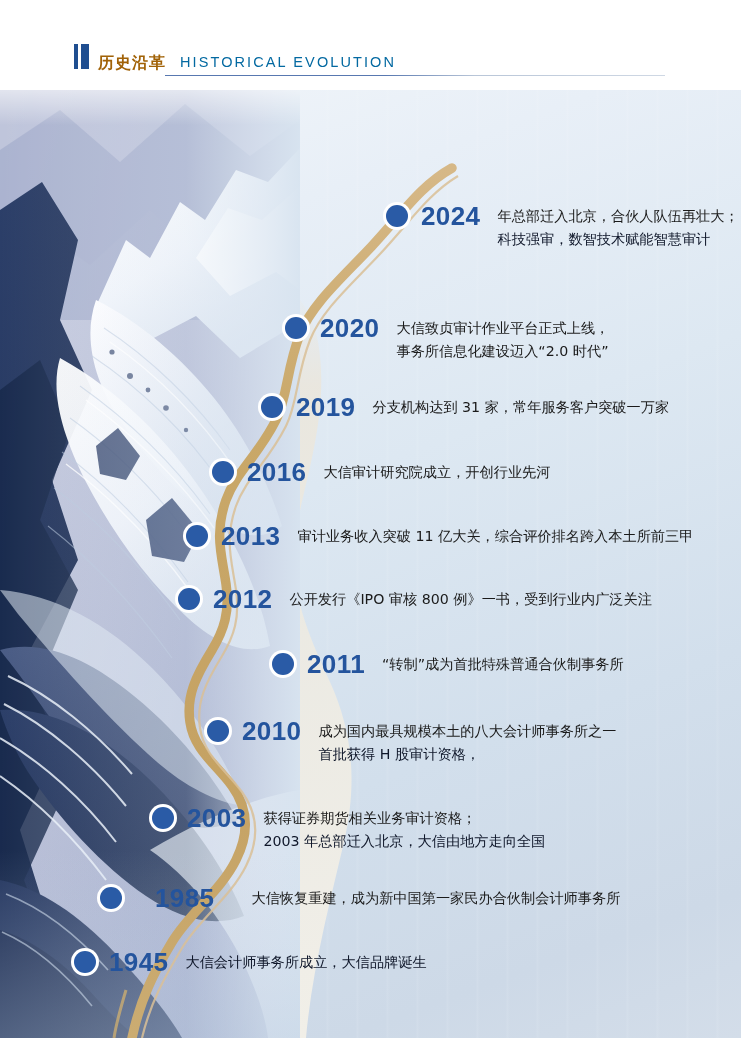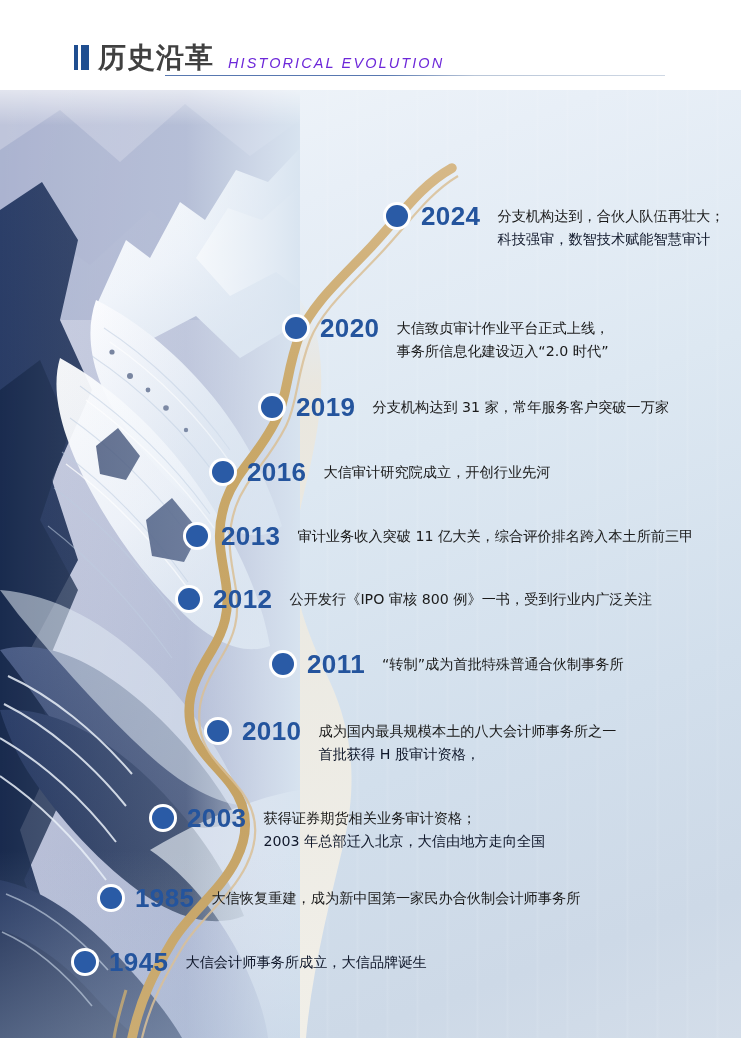--- a/index.html
+++ b/index.html
@@ -48,37 +48,36 @@
     width: 4px;
     height: 25px;
     background: #1f4e90;
   }
   .bar-thick {
     width: 8px;
     height: 25px;
     background: #1f4e90;
   }
   .title-cn {
-    font-size: 28px;
+    font-size: 16px;
     font-weight: bold;
-    color: #404040;
+    color: #a16207;
     letter-spacing: 1px;
     line-height: 1;
     margin-bottom: 1px;
     font-family: "Liberation Sans", "DejaVu Sans", sans-serif;
   }
   .title-en {
     font-size: 14.5px;
-    color: #6d28d9;
+    color: #0369a1;
     letter-spacing: 2.1px;
     margin-left: 14px;
     margin-bottom: 3px;
     line-height: 1;
     white-space: nowrap;
-    font-style: italic;
   }
   .header-rule {
     position: absolute;
     left: 165px;
     top: 75px;
     width: 500px;
     height: 1.4px;
     background: linear-gradient(to right,
       #5878b0 0%, #5878b0 44%, #b9c6d8 62%, #cfd8e4 100%);
   }
@@ -392,21 +391,21 @@
 
     <path d="M 126 900 C 120 920, 116 934, 114 948" fill="none" stroke="#cbac72" stroke-width="3" opacity="0.8"></path>
   </svg>
 
   <div class="entries">
 
     <div class="entry" style="left:386px; top:201px;">
       <span class="dot"></span>
       <span class="year">2024</span>
       <span class="desc">
-        <span class="line">分支机构达到，合伙人队伍再壮大；</span>
+        <span class="line">年总部迁入北京，合伙人队伍再壮大；</span>
         <span class="line blue">科技强审，数智技术赋能智慧审计</span>
       </span>
     </div>
 
     <div class="entry" style="left:285px; top:313px;">
       <span class="dot"></span>
       <span class="year">2020</span>
       <span class="desc">
         <span class="line">大信致贞审计作业平台正式上线，</span>
         <span class="line">事务所信息化建设迈入“2.0 时代”</span>
@@ -464,21 +463,21 @@
 
     <div class="entry" style="left:152px; top:803px;">
       <span class="dot"></span>
       <span class="year">2003</span>
       <span class="desc">
         <span class="line">获得证券期货相关业务审计资格；</span>
         <span class="line blue">2003 年总部迁入北京，大信由地方走向全国</span>
       </span>
     </div>
 
-    <div class="entry" style="left:100px; top:883px;">
+    <div class="entry" style="left:100px; top:883px;gap:20px;">
       <span class="dot"></span>
       <span class="year">1985</span>
       <span class="desc">
         <span class="line">大信恢复重建，成为新中国第一家民办合伙制会计师事务所</span>
       </span>
     </div>
 
     <div class="entry" style="left:74px; top:947px;">
       <span class="dot"></span>
       <span class="year">1945</span>

